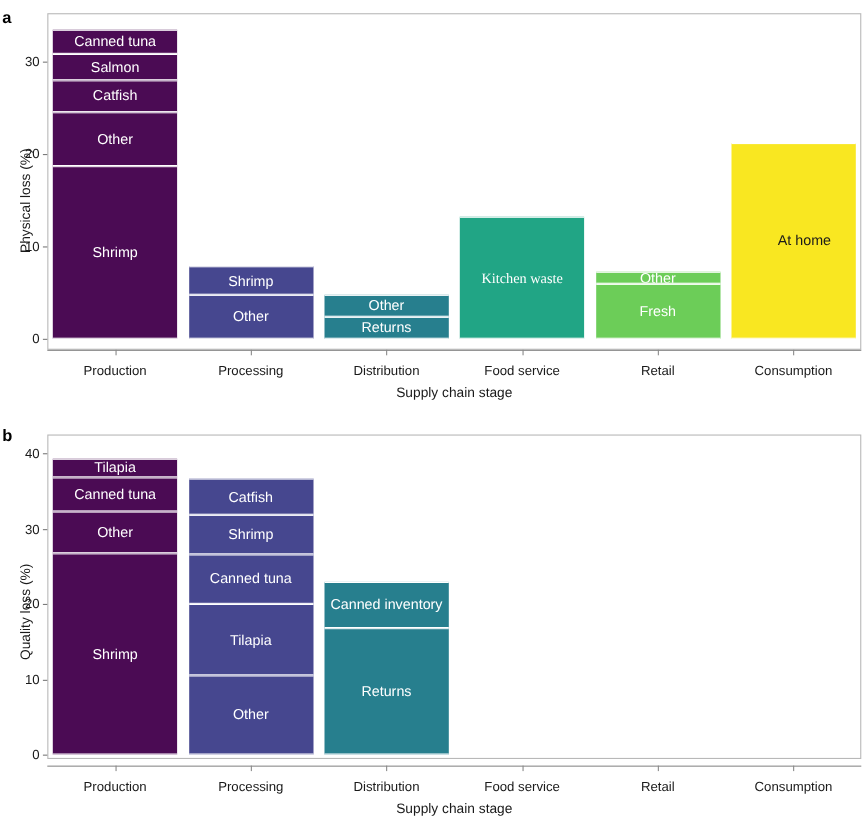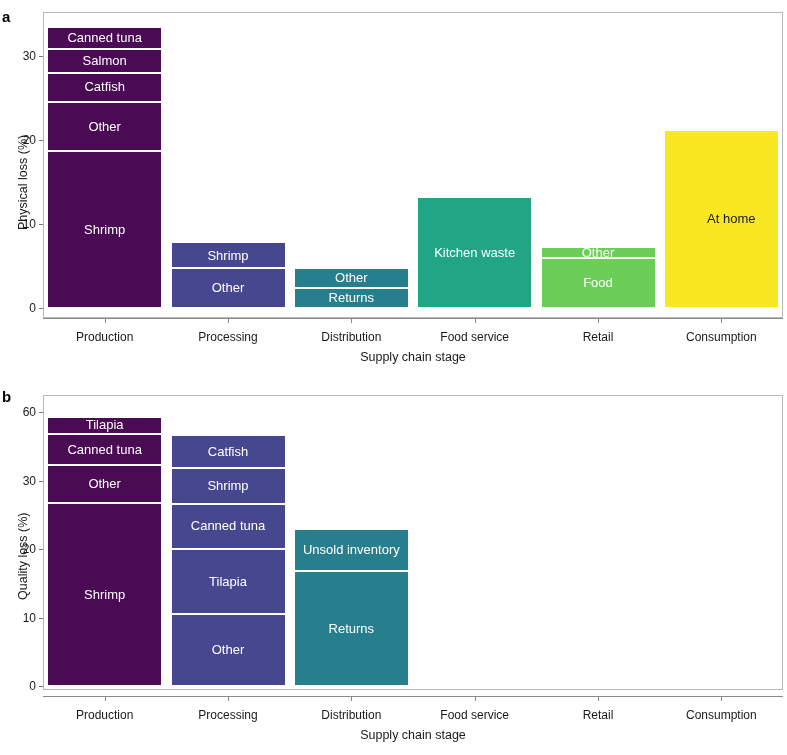--- a/index.html
+++ b/index.html
@@ -190,27 +190,27 @@
         </div>
         <div class="bar" style="left: 294.833px; width: 113px; top: 268.473px; height: 39.527px;">
           <div class="seg" style="background: rgb(39, 127, 142); bottom: 0px; height: 20.184px;">
             <span class="seg-label" style="color: rgb(255, 255, 255);">Returns</span>
           </div>
           <div class="seg" style="background: rgb(39, 127, 142); bottom: 20.184px; height: 19.343px;">
             <span class="seg-label" style="color: rgb(255, 255, 255);">Other</span>
           </div>
         </div>
         <div class="bar" style="left: 418.167px; width: 113px; top: 196.988px; height: 111.012px;">
-          <div class="seg" style="background: rgb(33, 165, 133); bottom: 0px; height: 111.012px;">
+          <div class="seg" style="background: rgb(33, 165, 133); bottom: 0px; height: 111.012px; font-family: Liberation Serif, serif;">
             <span class="seg-label" style="color: rgb(255, 255, 255);">Kitchen waste</span>
           </div>
         </div>
         <div class="bar" style="left: 541.5px; width: 113px; top: 247.448px; height: 60.552px;">
           <div class="seg" style="background: rgb(108, 205, 88); bottom: 0px; height: 49.619px;">
-            <span class="seg-label" style="color: rgb(255, 255, 255);">Food</span>
+            <span class="seg-label" style="color: rgb(255, 255, 255);">Fresh</span>
           </div>
           <div class="seg" style="background: rgb(108, 205, 88); bottom: 49.619px; height: 10.933px;">
             <span class="seg-label" style="color: rgb(255, 255, 255);">Other</span>
           </div>
         </div>
         <div class="bar" style="left: 664.833px; width: 113px; top: 32.152px; height: 275.848px;">
           <div class="seg" style="background: rgb(249, 231, 33); bottom: 0px; height: 178.292px;">
             <span class="seg-label" style="color: rgb(26, 26, 26); margin-left: 20px;">At home</span>
           </div>
         </div>
@@ -229,21 +229,21 @@
         <div class="ytick-wrap" style="left: 43px; top: 237.6px;">
           <div class="ytick">10</div>
         </div>
         <div class="ytick-wrap" style="left: 43px; top: 169.2px;">
           <div class="ytick">20</div>
         </div>
         <div class="ytick-wrap" style="left: 43px; top: 100.8px;">
           <div class="ytick">30</div>
         </div>
         <div class="ytick-wrap" style="left: 43px; top: 32.4px;">
-          <div class="ytick">60</div>
+          <div class="ytick">40</div>
         </div>
         <div class="xaxis-line" style="left: 43px; top: 316px; width: 740px;"></div>
         <div class="xtick-mark" style="left: 104.667px; top: 316px;"></div>
         <div class="xtick-label" style="left: 104.667px; top: 328px;">Production</div>
         <div class="xtick-mark" style="left: 228px; top: 316px;"></div>
         <div class="xtick-label" style="left: 228px; top: 328px;">Processing</div>
         <div class="xtick-mark" style="left: 351.333px; top: 316px;"></div>
         <div class="xtick-label" style="left: 351.333px; top: 328px;">Distribution</div>
         <div class="xtick-mark" style="left: 474.667px; top: 316px;"></div>
         <div class="xtick-label" style="left: 474.667px; top: 328px;">Food service</div>
@@ -282,20 +282,20 @@
           </div>
           <div class="seg" style="background: rgb(70, 71, 143); bottom: 218.196px; height: 32.832px;">
             <span class="seg-label" style="color: rgb(255, 255, 255);">Catfish</span>
           </div>
         </div>
         <div class="bar" style="left: 294.833px; width: 113px; top: 149.364px; height: 156.636px;">
           <div class="seg" style="background: rgb(39, 127, 142); bottom: 0px; height: 114.912px;">
             <span class="seg-label" style="color: rgb(255, 255, 255);">Returns</span>
           </div>
           <div class="seg" style="background: rgb(39, 127, 142); bottom: 114.912px; height: 41.724px;">
-            <span class="seg-label" style="color: rgb(255, 255, 255);">Unsold inventory</span>
+            <span class="seg-label" style="color: rgb(255, 255, 255);">Canned inventory</span>
           </div>
         </div>
       </div>
     <div class="xlabel" id="xlabel-b" style="left: 413px; top: 348px;">Supply chain stage</div>
   </div>
 
 </div>
 
 </body></html>

